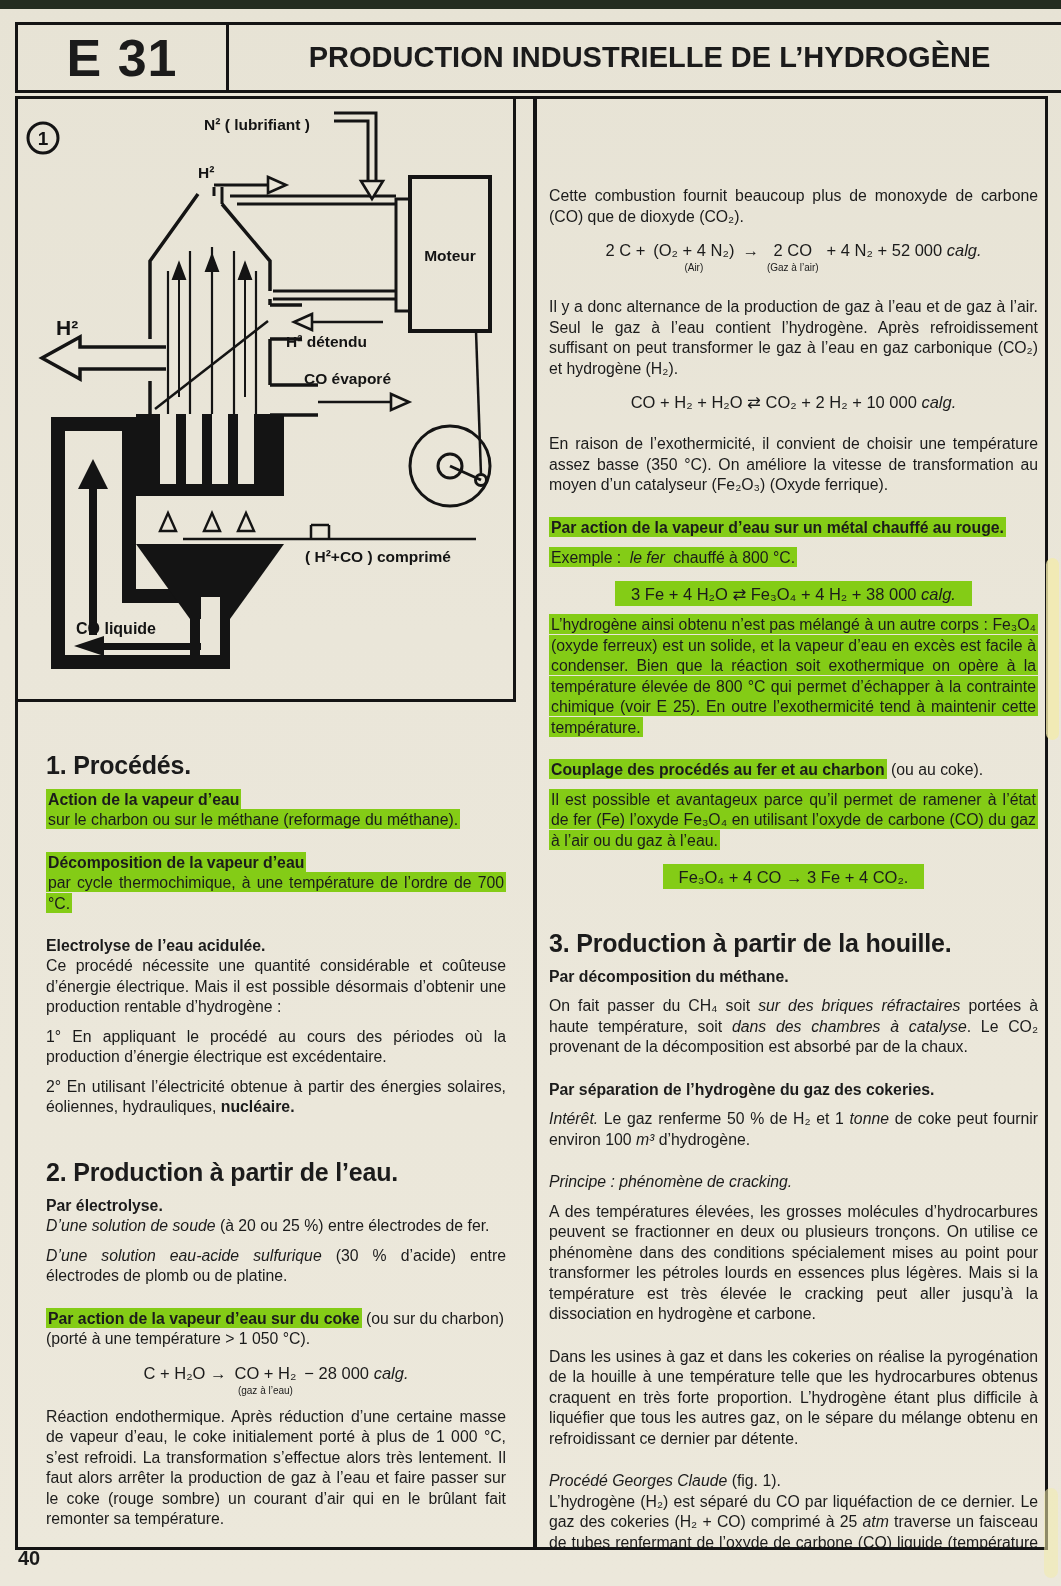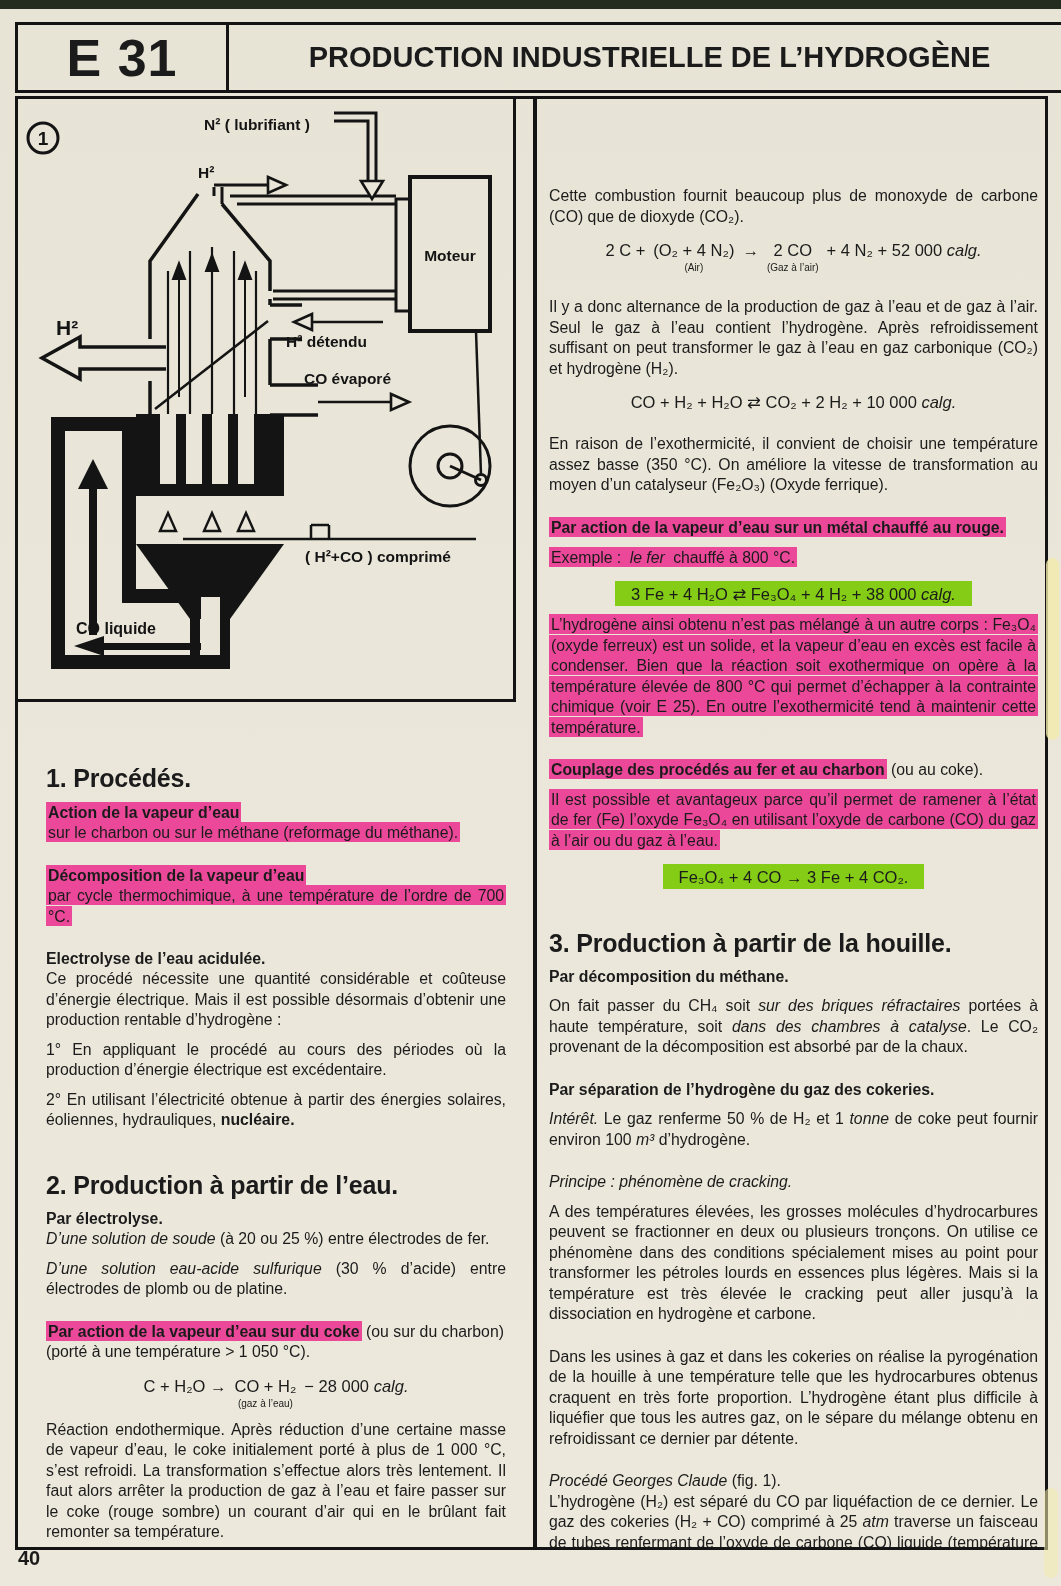--- a/index.html
+++ b/index.html
@@ -12,26 +12,26 @@
   .hdr{position:absolute;left:15px;top:22px;width:1058px;height:71px;border:3.5px solid #141414;display:flex;box-sizing:border-box;}
   .hdr-code{width:211px;border-right:3.5px solid #141414;display:flex;align-items:center;justify-content:center;
     font-weight:bold;font-size:52px;letter-spacing:1px;box-sizing:border-box;}
   .hdr-title{flex:1;display:flex;align-items:center;justify-content:center;font-weight:bold;font-size:29px;white-space:nowrap;}
   .main-box{position:absolute;left:15px;top:96px;width:1027px;height:1448px;border:3.5px solid #141414;box-sizing:content-box;overflow:hidden;}
   .col-divider{position:absolute;left:515px;top:0;bottom:0;width:3.5px;background:#141414;}
   .fig-box{position:absolute;left:0;top:0;width:495px;height:600px;border-right:3.5px solid #141414;border-bottom:3.5px solid #141414;box-sizing:content-box;}
   .left-text{position:absolute;left:28px;top:636px;width:460px;}
   .right-text{position:absolute;left:531px;top:78px;width:489px;}
   p.para{margin:9px 0 0;font-size:15.8px;line-height:20.5px;text-align:justify;}
-  h2.sec-h{margin:29px 0 7px;font-size:25px;line-height:29px;font-weight:bold;letter-spacing:-0.2px;}
+  h2.sec-h{margin:16px 0 7px;font-size:25px;line-height:29px;font-weight:bold;letter-spacing:-0.2px;}
   .gap{margin-top:22px !important;}
   .gap-xl{margin-top:40px !important;}
   .b{font-weight:bold;}
   .i{font-style:italic;}
-  .hl{background:#ec4899;box-decoration-break:clone;-webkit-box-decoration-break:clone;padding:1.5px 2px;}
+  .hl{background:#84cc16;box-decoration-break:clone;-webkit-box-decoration-break:clone;padding:1.5px 2px;}
   .eq{margin:13px 0 6px;text-align:center;font-size:16.5px;line-height:20px;}
   .eq-row{display:inline-block;}
   .hl-eq .eq-row{background:#84cc16;padding:3px 12px 2px;}
   .eq-g{display:inline-block;vertical-align:top;text-align:center;padding:0 4px;}
   .eq-sub{display:block;font-size:10px;line-height:14px;margin-top:1px;}
   .page-num{position:absolute;left:18px;top:1547px;font-size:20px;font-weight:bold;}
   .smear{position:absolute;left:1046px;top:558px;width:13px;height:182px;background:rgba(242,235,171,0.8);border-radius:7px;}
   .smear2{position:absolute;left:1044px;top:1488px;width:14px;height:90px;background:rgba(242,235,171,0.55);border-radius:7px;}
   svg text{font-family:"Liberation Sans","DejaVu Sans",sans-serif;font-weight:bold;fill:#141414;}
 </style>

